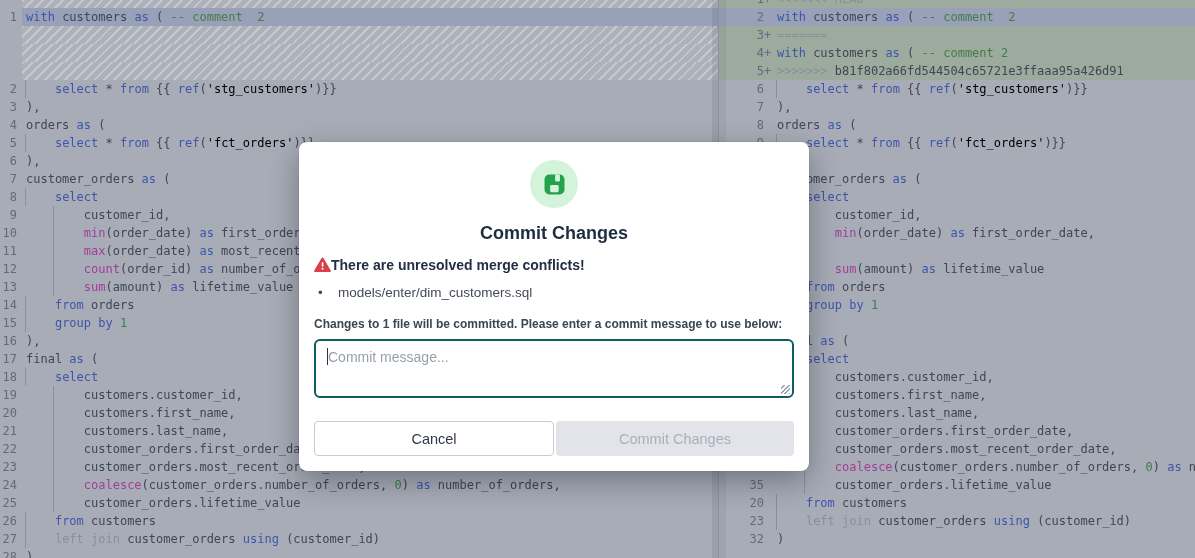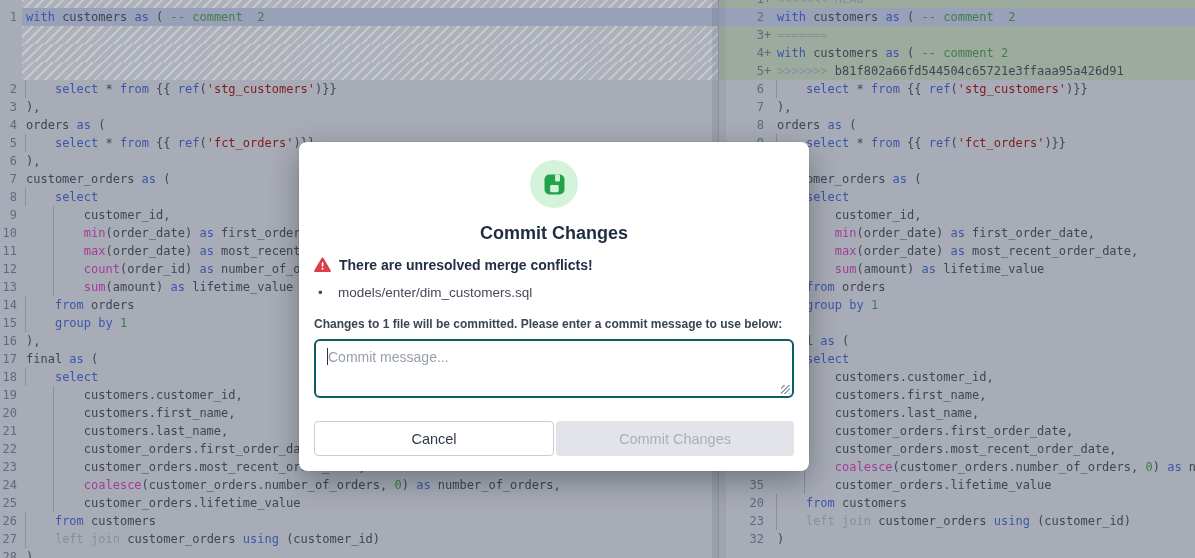--- a/index.html
+++ b/index.html
@@ -16,35 +16,35 @@
   .crow{display:flex;height:18px;white-space:pre;}
   .gut{color:#5d6c7e;text-align:right;flex:none;}
   .pane.left .gut{width:17px;padding-right:5px;}
   .pane.right .gut{width:45px;}
   .plusCell{flex:none;width:12px;color:#5d6c7e;}
   .code{position:relative;flex:1;margin:0;overflow:hidden;font:inherit;white-space:pre;color:#3f4654;}
   .pane.left .code{padding-left:4px;}
   .pane.right .code{padding-left:1px;}
   .guide{position:absolute;top:0;bottom:0;width:1px;background:rgba(70,85,110,.32);}
   
-  .kw{color:#3d56ab;} .fn{color:#a23d98;} .str{color:#7f1d1d;} .cmt{color:#447d4b;}
+  .kw{color:#3d56ab;} .fn{color:#a23d98;} .str{color:#000000;} .cmt{color:#447d4b;}
   .num{color:#388049;} .meta{color:#87909b;} .txt{color:#3f4654;}
   
   .pane.left .code.chg{background:#98a1b7;}
   .pane.left .code.hatch{background:#adb1ba repeating-linear-gradient(135deg,rgba(255,255,255,.30) 0 2px,transparent 2px 7px);}
   .pane.right .crow.chg{background:#98a1b7;}
   .pane.right .crow.ins{background:#9daa9e;}
   
   .modal{position:absolute;left:299px;top:142px;width:510px;border-radius:8px;background:#ffffff;
          box-shadow:0 10px 30px rgba(12,18,30,.35),0 0 0 1px rgba(0,0,0,.04);
          padding:18px 15px 15px;box-sizing:border-box;}
   .badge{width:48px;height:48px;border-radius:50%;background:#d4f3db;margin:0 auto 15px;
          display:flex;align-items:center;justify-content:center;}
   .m-title{font-size:18px;font-weight:bold;color:#1e2c40;text-align:center;margin:0 0 13px;}
-  .warnrow{display:flex;align-items:flex-start;gap:8px;margin:0 0 12px;}
+  .warnrow{display:flex;align-items:flex-start;margin:0 0 12px;}
   .warntext{font-size:14px;font-weight:bold;color:#232f42;}
   .filerow{display:flex;align-items:center;margin:0 0 17px;color:#434b59;font-size:13.5px;}
   .dot{width:20px;text-align:left;padding-left:4px;color:#434b59;}
   .desc{font-size:12px;font-weight:bold;color:#3c4554;margin:12px 0 8px;}
   .ta-wrap{position:relative;margin:0 0 23px;}
   textarea{display:block;width:100%;height:59px;box-sizing:border-box;resize:none;
            border:2px solid #0d5d64;border-radius:6px;padding:8px 12px;outline:none;
            font-family:"Liberation Sans",sans-serif;font-size:14px;color:#2c3545;background:#fff;}
   textarea::placeholder{color:#98a0ac;opacity:1;}
   .caret{position:absolute;left:13px;top:9px;width:1px;height:17px;background:#2a3342;}
@@ -107,21 +107,21 @@
           <div class="crow ins"><span class="gut">5</span><span class="plusCell">+</span><pre class="code"><span class="meta">&gt;&gt;&gt;&gt;&gt;&gt;&gt; </span><span class="txt">b81f802a66fd544504c65721e3ffaaa95a426d91</span></pre></div>
           <div class="crow"><span class="gut">6</span><span class="plusCell"></span><pre class="code"><span class="txt">    </span><span class="kw">select</span><span class="txt"> * </span><span class="kw">from</span><span class="txt"> {{ </span><span class="kw">ref</span><span class="txt">(</span><span class="str">'stg_customers'</span><span class="txt">)}}</span><i class="guide" style="left: 0px;"></i></pre></div>
           <div class="crow"><span class="gut">7</span><span class="plusCell"></span><pre class="code"><span class="txt">),</span></pre></div>
           <div class="crow"><span class="gut">8</span><span class="plusCell"></span><pre class="code"><span class="txt">orders </span><span class="kw">as</span><span class="txt"> (</span></pre></div>
           <div class="crow"><span class="gut">9</span><span class="plusCell"></span><pre class="code"><span class="txt">    </span><span class="kw">select</span><span class="txt"> * </span><span class="kw">from</span><span class="txt"> {{ </span><span class="kw">ref</span><span class="txt">(</span><span class="str">'fct_orders'</span><span class="txt">)}}</span><i class="guide" style="left: 0px;"></i></pre></div>
           <div class="crow"><span class="gut">10</span><span class="plusCell"></span><pre class="code"><span class="txt">),</span></pre></div>
           <div class="crow"><span class="gut">11</span><span class="plusCell"></span><pre class="code"><span class="txt">customer_orders </span><span class="kw">as</span><span class="txt"> (</span></pre></div>
           <div class="crow"><span class="gut">12</span><span class="plusCell"></span><pre class="code"><span class="txt">    </span><span class="kw">select</span><i class="guide" style="left: 0px;"></i></pre></div>
           <div class="crow"><span class="gut">13</span><span class="plusCell"></span><pre class="code"><span class="txt">        customer_id,</span><i class="guide" style="left: 28px;"></i></pre></div>
           <div class="crow"><span class="gut">14</span><span class="plusCell"></span><pre class="code"><span class="txt">        </span><span class="fn">min</span><span class="txt">(order_date) </span><span class="kw">as</span><span class="txt"> first_order_date,</span><i class="guide" style="left: 28px;"></i></pre></div>
-          <div class="crow"><span class="gut">15</span><span class="plusCell"></span><pre class="code"><span class="txt">        </span><span class="fn">max</span><span class="txt">(order_date) </span><span class="kw">as</span><span class="txt"> most_recent_order_date,</span><i class="guide" style="left: 28px;"></i></pre></div>
+          <div class="crow"><span class="gut">15</span><span class="plusCell"></span></div>
           <div class="crow"><span class="gut">17</span><span class="plusCell"></span><pre class="code"><span class="txt">        </span><span class="fn">sum</span><span class="txt">(amount) </span><span class="kw">as</span><span class="txt"> lifetime_value</span><i class="guide" style="left: 28px;"></i></pre></div>
           <div class="crow"><span class="gut">18</span><span class="plusCell"></span><pre class="code"><span class="txt">    </span><span class="kw">from</span><span class="txt"> orders</span><i class="guide" style="left: 0px;"></i></pre></div>
           <div class="crow"><span class="gut">19</span><span class="plusCell"></span><pre class="code"><span class="txt">    </span><span class="kw">group</span><span class="txt"> </span><span class="kw">by</span><span class="txt"> </span><span class="num">1</span><i class="guide" style="left: 0px;"></i></pre></div>
           <div class="crow"><span class="gut">20</span><span class="plusCell"></span><pre class="code"><span class="txt">),</span></pre></div>
           <div class="crow"><span class="gut">21</span><span class="plusCell"></span><pre class="code"><span class="txt">final </span><span class="kw">as</span><span class="txt"> (</span></pre></div>
           <div class="crow"><span class="gut">22</span><span class="plusCell"></span><pre class="code"><span class="txt">    </span><span class="kw">select</span><i class="guide" style="left: 0px;"></i></pre></div>
           <div class="crow"><span class="gut">23</span><span class="plusCell"></span><pre class="code"><span class="txt">        customers.customer_id,</span><i class="guide" style="left: 28px;"></i></pre></div>
           <div class="crow"><span class="gut">24</span><span class="plusCell"></span><pre class="code"><span class="txt">        customers.first_name,</span><i class="guide" style="left: 28px;"></i></pre></div>
           <div class="crow"><span class="gut">25</span><span class="plusCell"></span><pre class="code"><span class="txt">        customers.last_name,</span><i class="guide" style="left: 28px;"></i></pre></div>
           <div class="crow"><span class="gut">26</span><span class="plusCell"></span><pre class="code"><span class="txt">        customer_orders.first_order_date,</span><i class="guide" style="left: 28px;"></i></pre></div>

